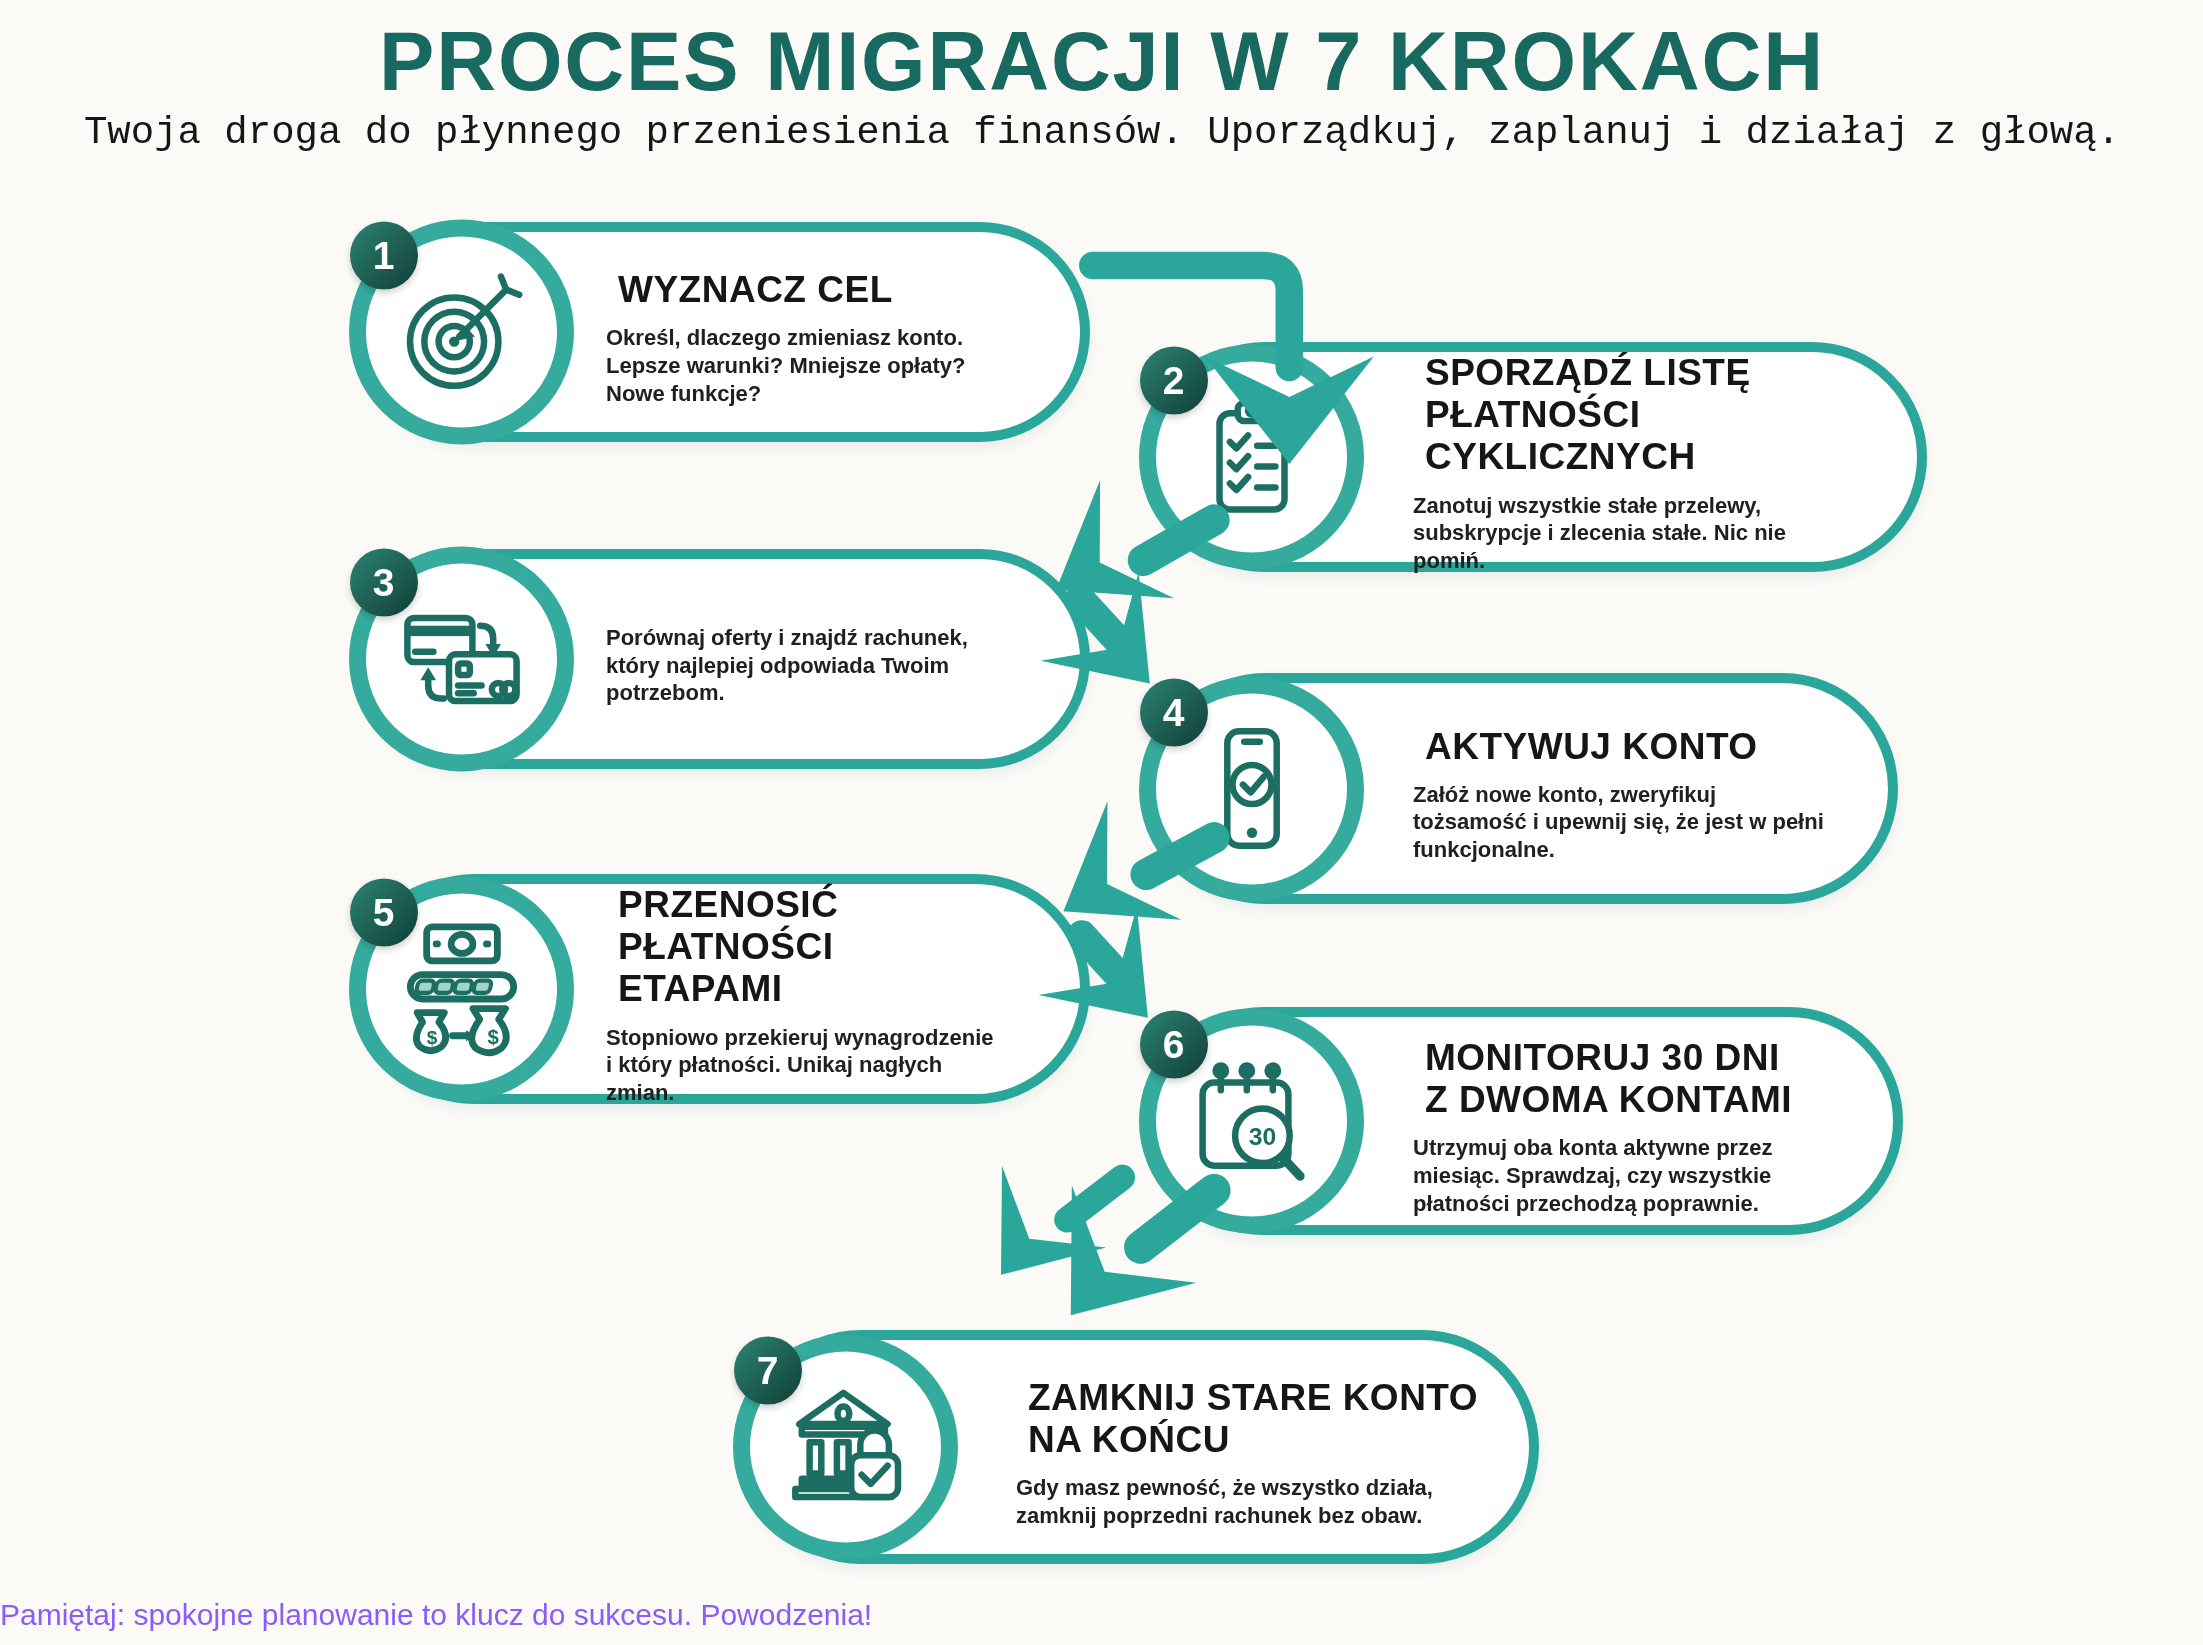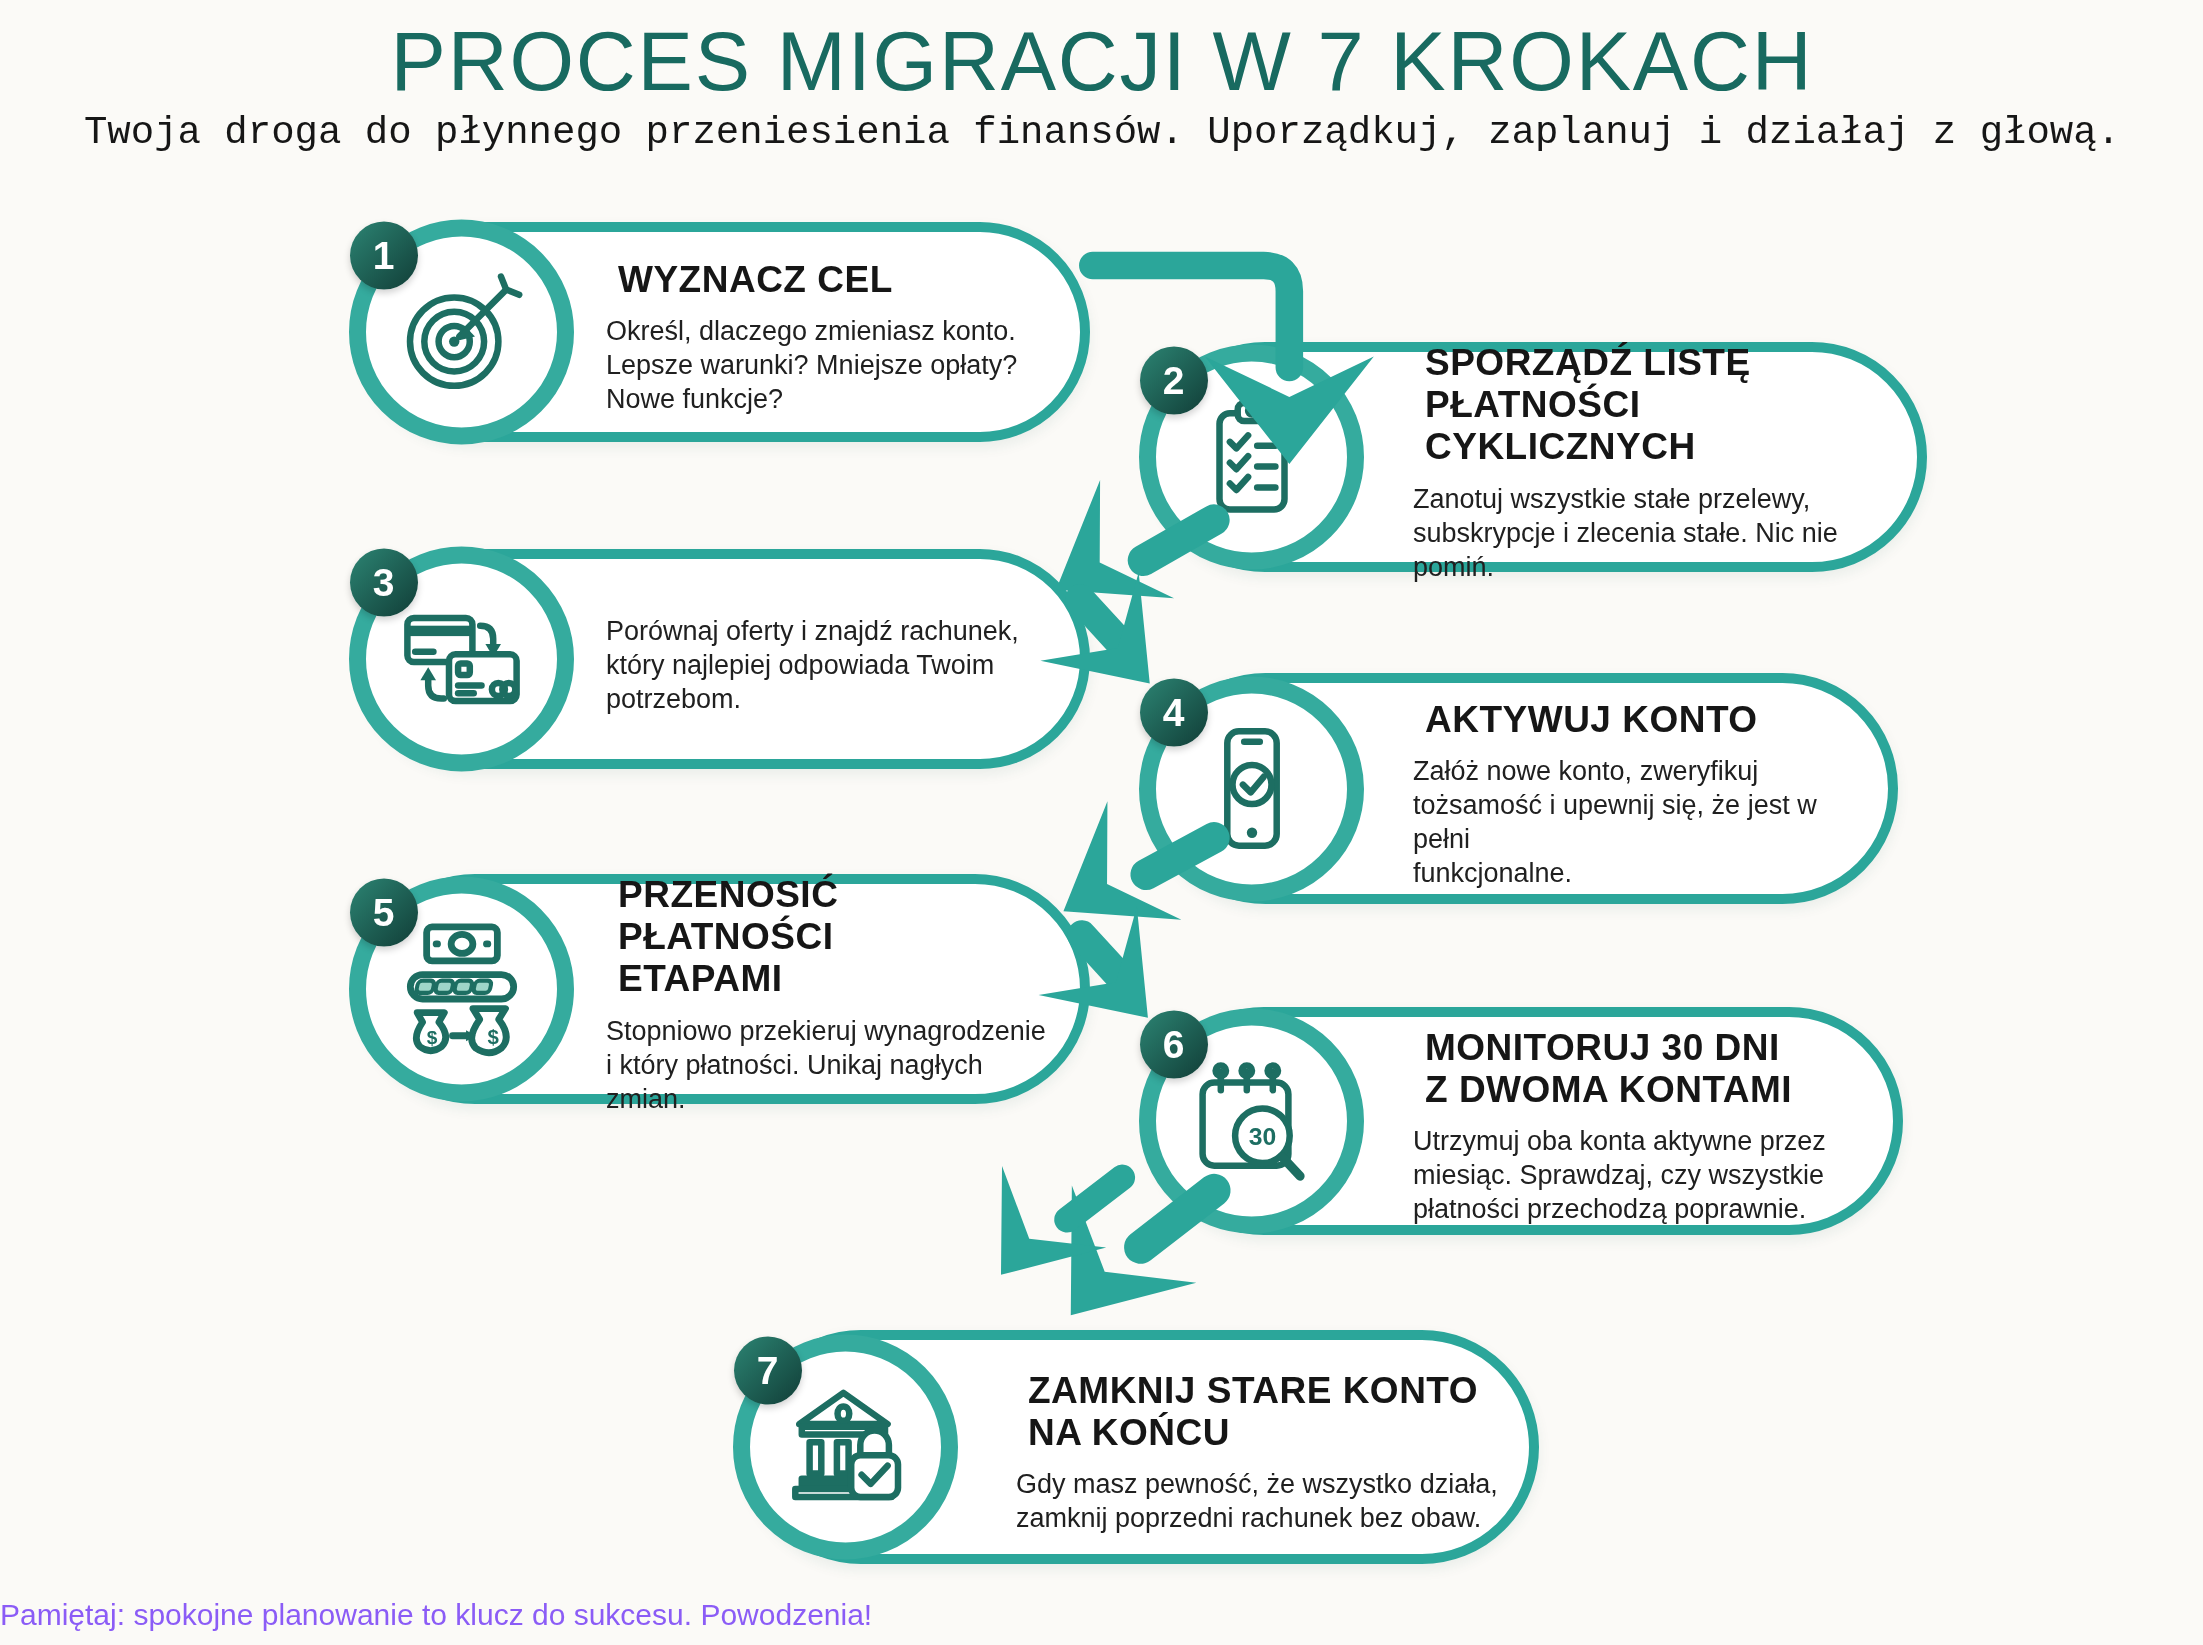--- a/index.html
+++ b/index.html
@@ -14,21 +14,21 @@
     --bg:#fbfaf7;
   }
   html,body{margin:0;padding:0;background:#e8e8e8;}
   .canvas{
     position:relative;width:2204px;height:1646px;background:var(--bg);
     overflow:hidden;font-family:"Liberation Sans", sans-serif;
   }
   
   .hdr-title{
     position:absolute;left:0;right:0;top:20px;text-align:center;
-    font-size:83px;font-weight:400;letter-spacing:1.8px;color:var(--title-color);
+    font-size:83px;font-weight:700;letter-spacing:1.8px;color:var(--title-color);
     line-height:1.0;white-space:nowrap;
   }
   .hdr-sub{
     position:absolute;left:0;right:0;top:112px;text-align:center;
     font-size:39px;color:var(--ink);line-height:1.1;font-family:Liberation Mono, monospace;
   }
   
   .arrows{position:absolute;left:0;top:0;z-index:3;pointer-events:none;}
   .arrow-tail{stroke:var(--accent);fill:none;stroke-linecap:round;stroke-linejoin:round;}
   .arrow-head{fill:var(--accent);stroke:none;}
@@ -54,22 +54,23 @@
   .txt{
     position:absolute;left:246px;right:39px;top:50%;transform:translateY(-50%);
   }
   .step-right .txt{left:263px;}
   .s7 .txt{left:272px;}
   .txt h2{
     margin:12px;font-size:37px;font-weight:800;line-height:1.14;color:var(--ink);
     letter-spacing:0.5px;white-space:pre-line;text-transform:uppercase;
   }
   .txt p{
-    margin:13px 0 0 0;font-size:27px;line-height:1.26;color:var(--body-ink);
+    margin:13px 0 0 0;font-size:22px;line-height:1.26;color:var(--body-ink);
     white-space:pre-line;
+    font-weight:bold;
   }
   
   .s1{left:360px;top:222px;width:730px;height:220px;}
   .s2{left:1150px;top:342px;width:777px;height:230px;}
   .s3{left:360px;top:549px;width:730px;height:220px;}
   .s4{left:1150px;top:673px;width:748px;height:231px;}
   .s5{left:360px;top:874px;width:730px;height:230px;}
   .s6{left:1150px;top:1007px;width:753px;height:228px;}
   .s7{left:744px;top:1330px;width:795px;height:234px;}
   

